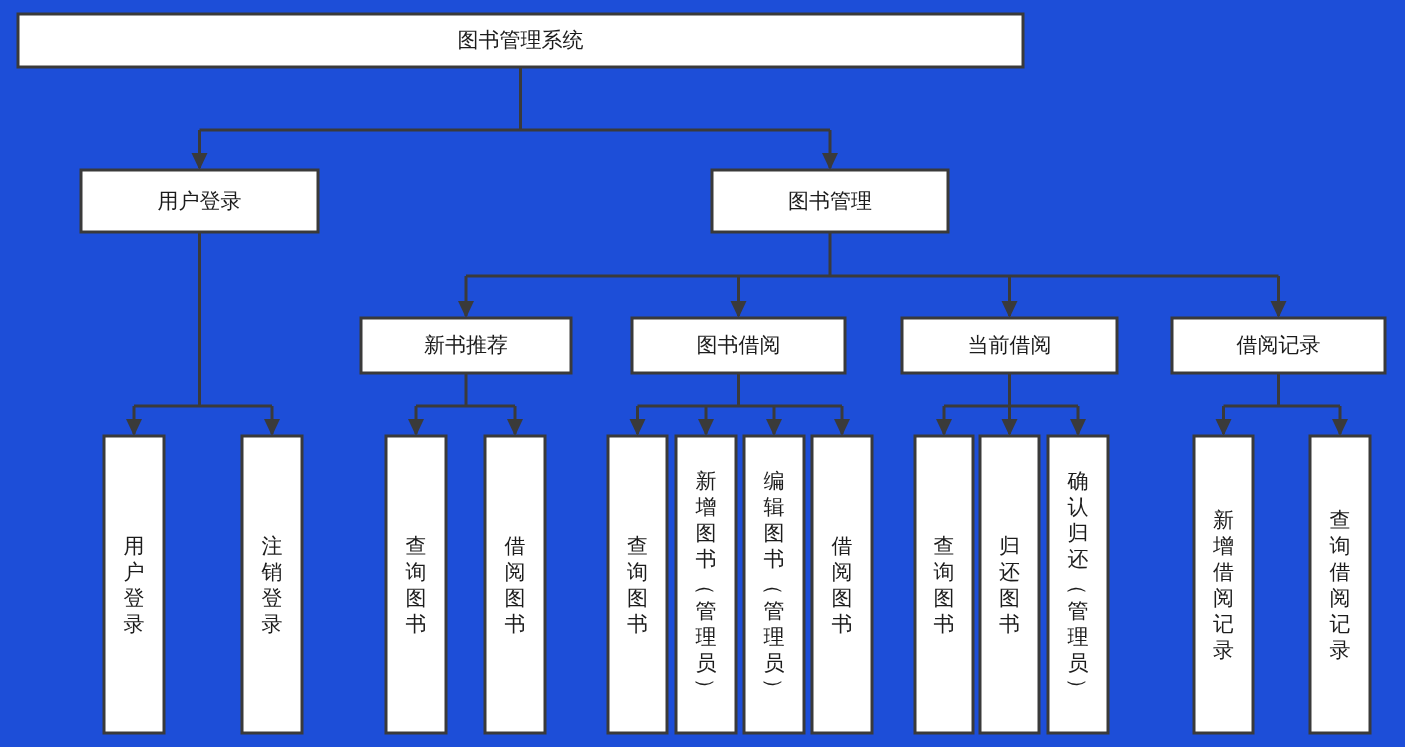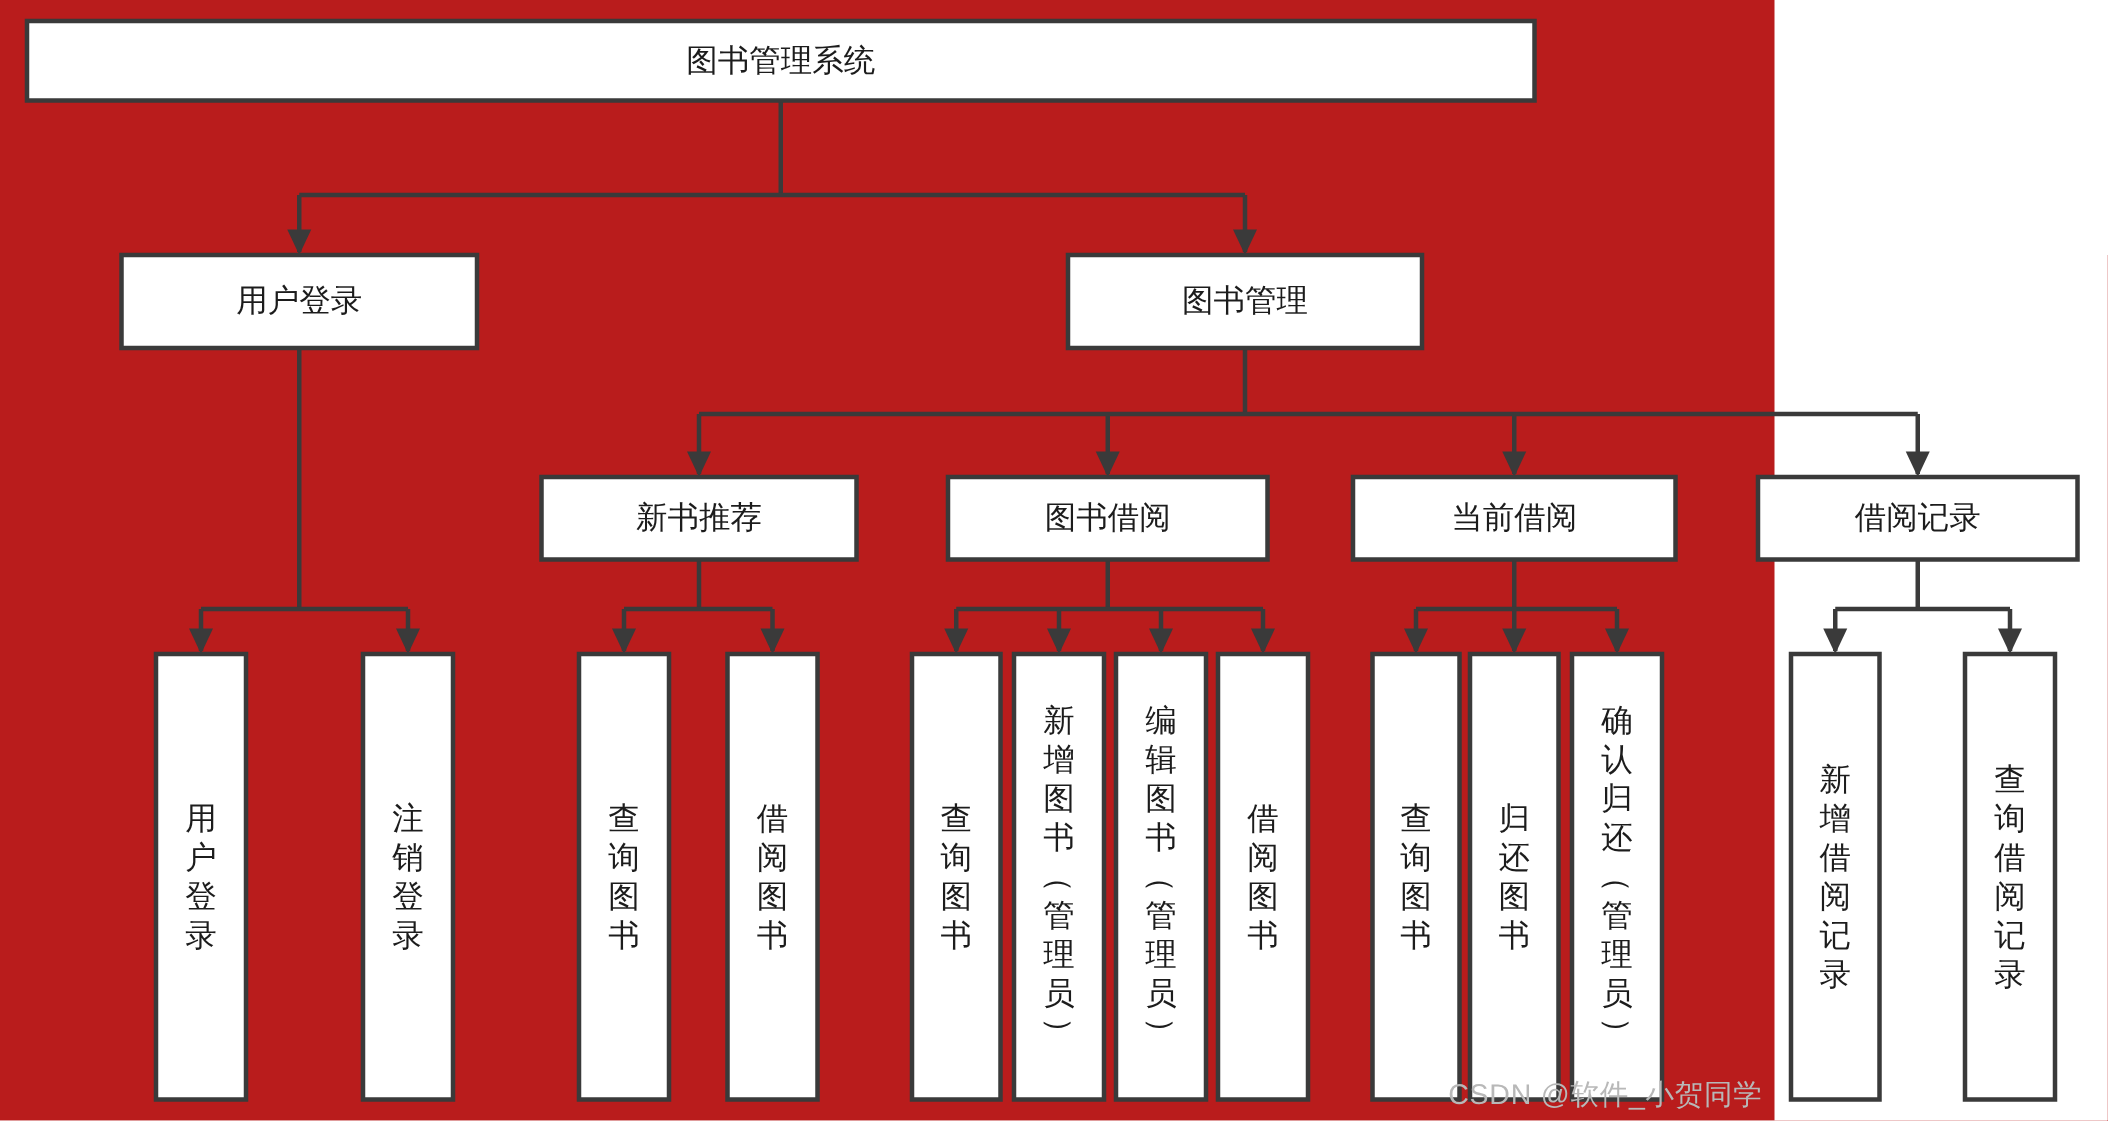--- a/index.html
+++ b/index.html
@@ -9,23 +9,23 @@
     background: #ffffff;
   }
   body {
     width: 1405px;
     height: 747px;
     overflow: hidden;
     font-family: "Liberation Sans", "DejaVu Sans", sans-serif;
   }
   #diagram-root {
     position: relative;
-    width: 1183px;
+    width: 1405px;
     height: 747px;
-    background: #b91c1c;
+    background: #1d4ed8;
   }
   svg.diagram-canvas {
     position: absolute;
     left: 0;
     top: 0;
     width: 1405px;
     height: 747px;
     display: block;
   }
   .node-box {
@@ -280,14 +280,13 @@
           <rect x="1310" y="436" width="60" height="297" class="node-box"></rect>
           <text x="1340" y="526.5" class="node-label-v-char">查</text>
           <text x="1340" y="552.5" class="node-label-v-char">询</text>
           <text x="1340" y="578.5" class="node-label-v-char">借</text>
           <text x="1340" y="604.5" class="node-label-v-char">阅</text>
           <text x="1340" y="630.5" class="node-label-v-char">记</text>
           <text x="1340" y="656.5" class="node-label-v-char">录</text>
         </g>
       </g>
   </svg>
-  <div class="watermark-text">CSDN @软件_小贺同学</div>
 </div>
 
 </body></html>

